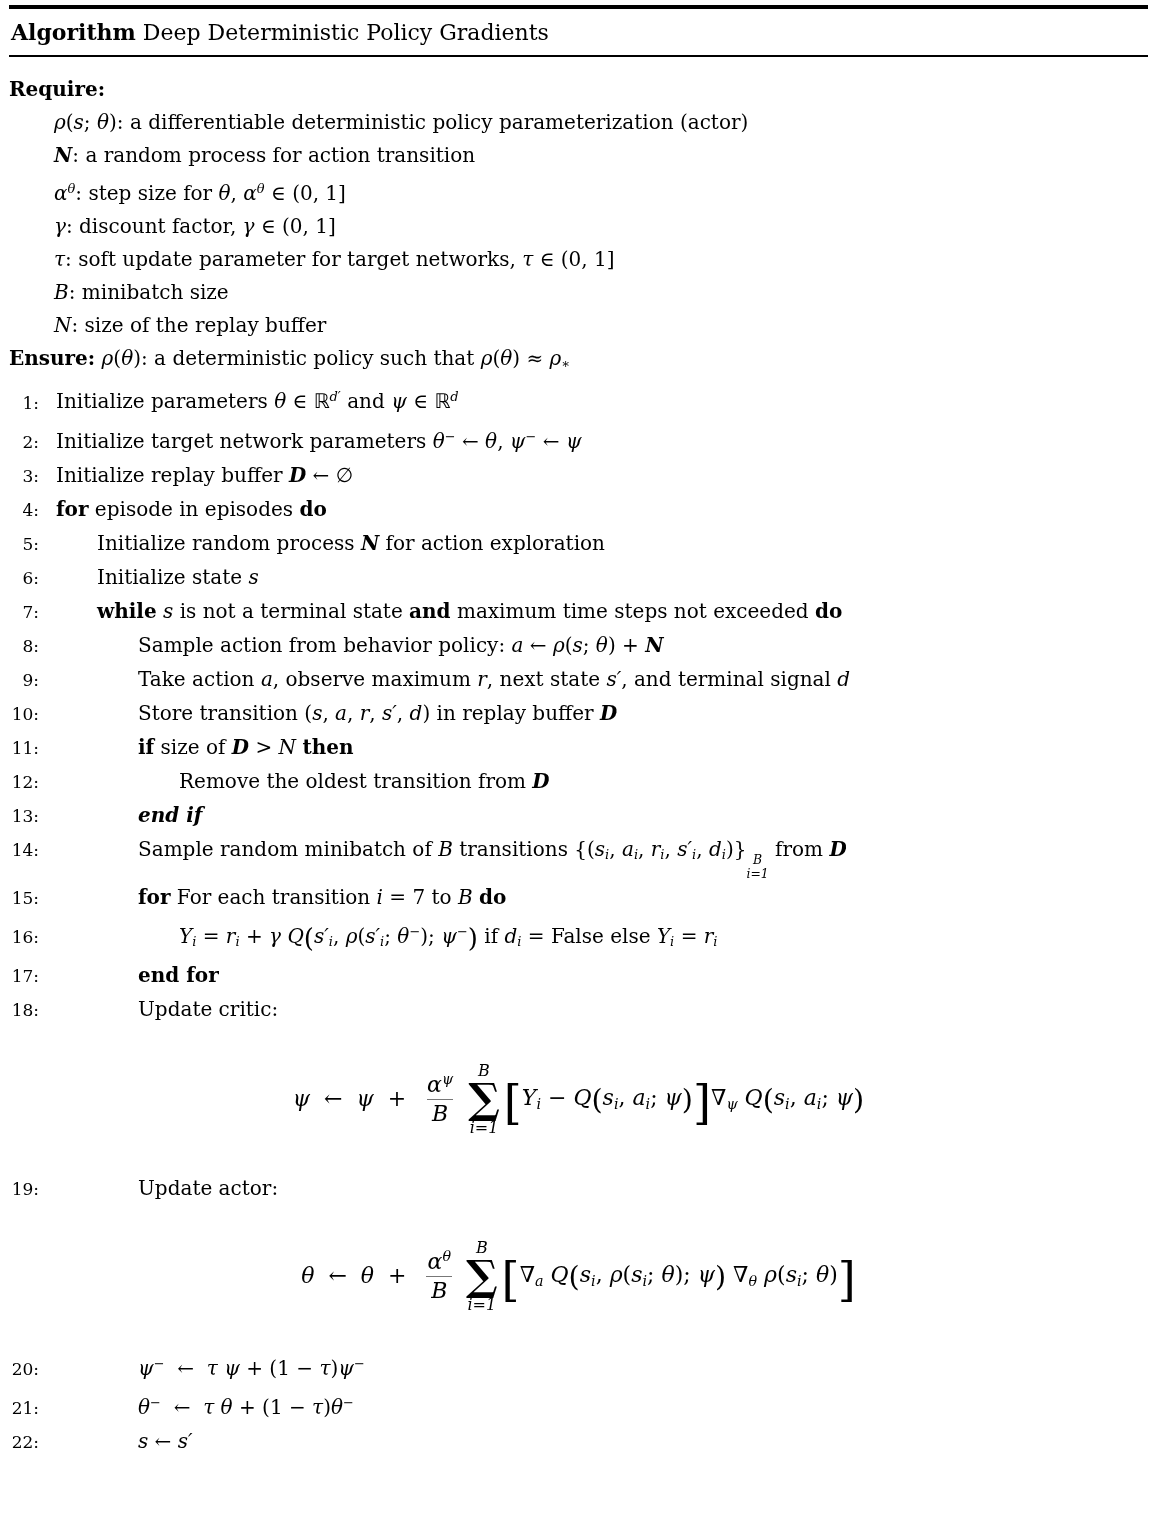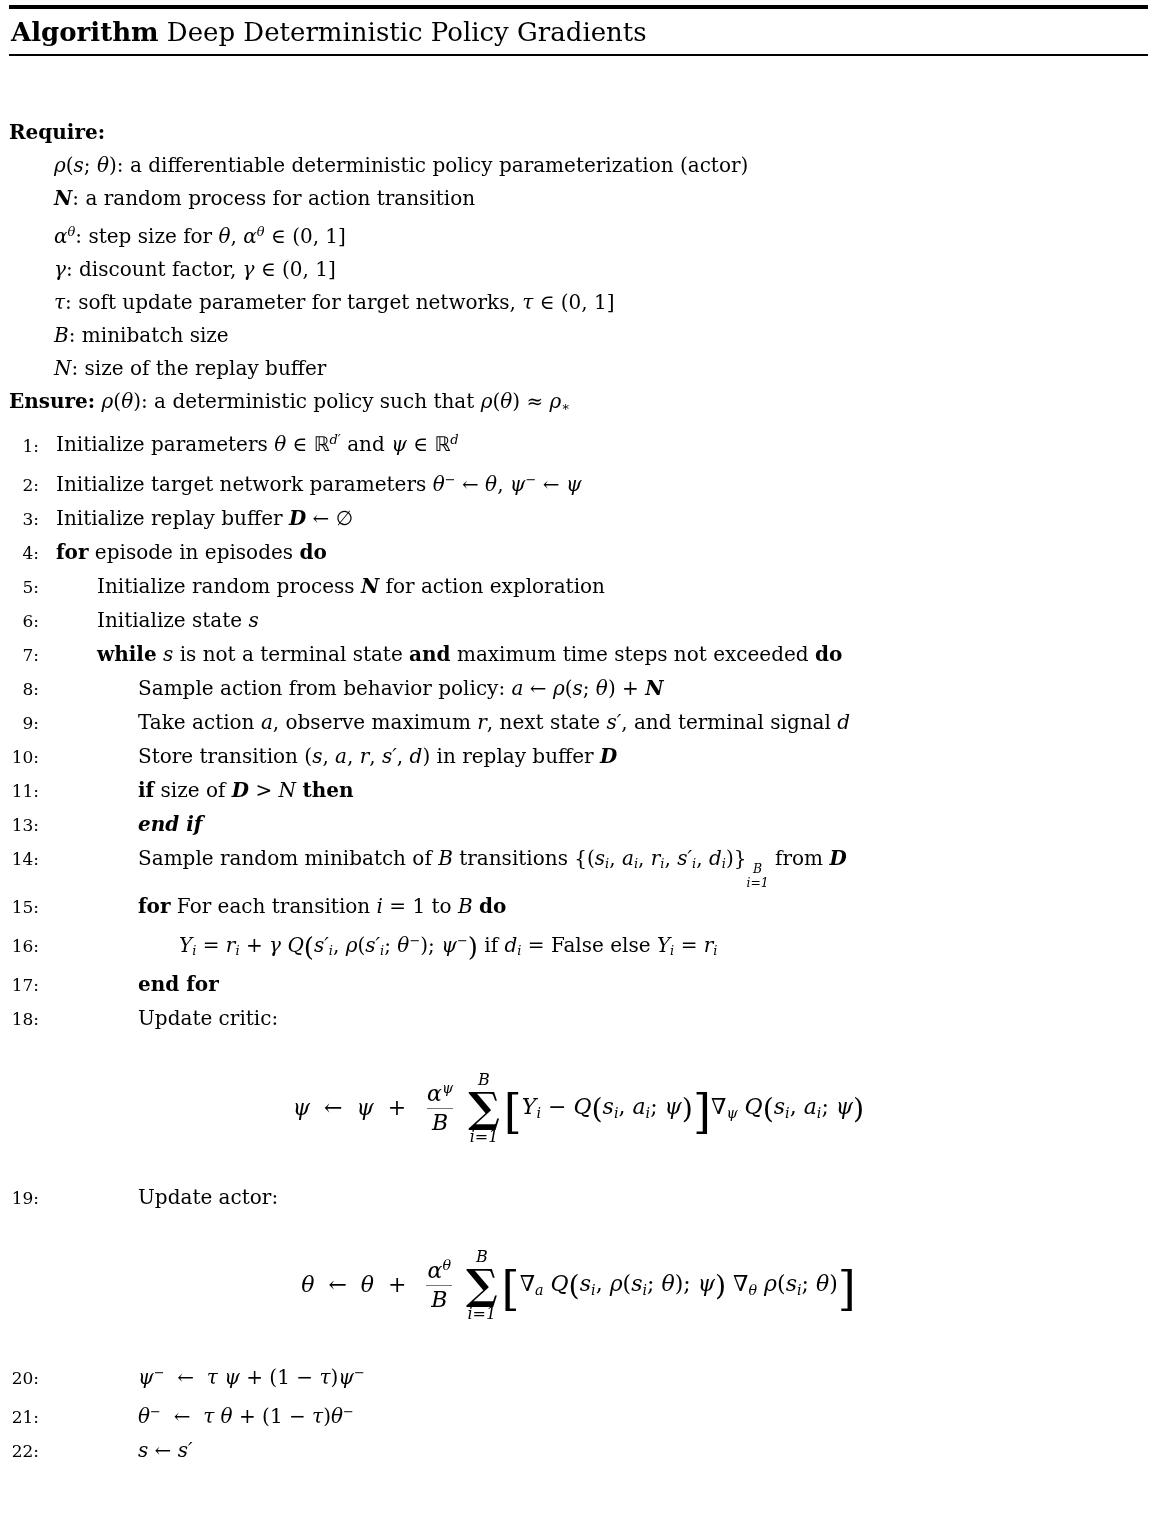--- a/index.html
+++ b/index.html
@@ -5,22 +5,22 @@
   html,body{margin:0;padding:0;background:#ffffff;}
   body{
     width:1157px;height:1517px;
     font-family:"DejaVu Serif","DejaVu Sans",serif;
     font-size:20px;color:#000;
     -webkit-font-smoothing:antialiased;
   }
   .page{box-sizing:border-box;width:1157px;padding:0 9px;}
   .rule-top{height:4px;background:#000;margin-top:5px;}
   .rule-mid{height:2px;background:#000;}
-  .title-row{padding:8px 2px 7px 2px;font-size:26px;line-height:30px;white-space:pre-wrap;}
-  .alg-body{padding-top:16px;line-height:33px;margin-top:44px;}
+  .title-row{padding:8px 2px 7px 2px;font-size:22px;line-height:30px;white-space:pre-wrap;}
+  .alg-body{padding-top:16px;line-height:33px;}
   .kw{font-weight:bold;}
   .req-line{padding-left:45px;white-space:pre-wrap;}
   .ensure-row{white-space:pre-wrap;}
   .alg-line{display:flex;align-items:baseline;}
   .lnum{flex:none;width:30px;text-align:right;font-size:17px;color:#000;}
   .lcontent{margin-left:17px;white-space:pre-wrap;}
   
   .rm{}
   .bf{font-weight:bold;}
   .it{font-style:italic;}
@@ -112,30 +112,34 @@
         </div>
         <div class="alg-line">
           <span class="lnum">10:</span>
           <span class="lcontent" style="padding-left: 82px;"><span class="rm">Store transition (</span><span class="it">s</span><span class="rm">, </span><span class="it">a</span><span class="rm">, </span><span class="it">r</span><span class="rm">, </span><span class="it">s′</span><span class="rm">, </span><span class="it">d</span><span class="rm">) in replay buffer </span><span class="cal">D</span></span>
         </div>
         <div class="alg-line">
           <span class="lnum">11:</span>
           <span class="lcontent" style="padding-left: 82px;"><span class="bf">if</span><span class="rm"> size of </span><span class="cal">D</span><span class="rm"> &gt; </span><span class="it">N</span><span class="rm"> </span><span class="bf">then</span></span>
         </div>
         <div class="alg-line">
+          <span class="lnum">12:</span>
+          <span class="lcontent" style="padding-left: 123px;"><span class="rm">Remove the oldest transition from </span><span class="cal">D</span></span>
+        </div>
+        <div class="alg-line">
           <span class="lnum">13:</span>
           <span class="lcontent" style="padding-left: 82px; font-style: italic;"><span class="bf">end if</span></span>
         </div>
         <div class="alg-line">
           <span class="lnum">14:</span>
           <span class="lcontent" style="padding-left: 82px;"><span class="rm">Sample random minibatch of </span><span class="it">B</span><span class="rm"> transitions {(</span><span class="it">s</span><span class="subs">i</span><span class="rm">, </span><span class="it">a</span><span class="subs">i</span><span class="rm">, </span><span class="it">r</span><span class="subs">i</span><span class="rm">, </span><span class="it">s′</span><span class="subs">i</span><span class="rm">, </span><span class="it">d</span><span class="subs">i</span><span class="rm">)}</span><span class="stk"><span>B</span><span>i=1</span></span><span class="rm"> from </span><span class="cal">D</span></span>
         </div>
         <div class="alg-line">
           <span class="lnum">15:</span>
-          <span class="lcontent" style="padding-left: 82px;"><span class="bf">for</span><span class="rm"> For each transition </span><span class="it">i</span><span class="rm"> = 1 to </span><span class="it">B</span><span class="rm"> </span><span class="bf">do</span></span>
+          <span class="lcontent" style="padding-left: 82px;"><span class="bf">for</span><span class="rm"> For each transition </span><span class="it">i</span><span class="rm"> = 7 to </span><span class="it">B</span><span class="rm"> </span><span class="bf">do</span></span>
         </div>
         <div class="alg-line">
           <span class="lnum">16:</span>
           <span class="lcontent" style="padding-left: 123px;"><span class="it">Y</span><span class="subs">i</span><span class="rm"> = </span><span class="it">r</span><span class="subs">i</span><span class="rm"> + </span><span class="it">γ </span><span class="it">Q</span><span class="bp">(</span><span class="it">s′</span><span class="subs">i</span><span class="rm">, </span><span class="it">ρ</span><span class="rm">(</span><span class="it">s′</span><span class="subs">i</span><span class="rm">; </span><span class="it">θ</span><span class="sup">−</span><span class="rm">); </span><span class="it">ψ</span><span class="sup">−</span><span class="bp">)</span><span class="rm"> if </span><span class="it">d</span><span class="subs">i</span><span class="rm"> = False else </span><span class="it">Y</span><span class="subs">i</span><span class="rm"> = </span><span class="it">r</span><span class="subs">i</span></span>
         </div>
         <div class="alg-line">
           <span class="lnum">17:</span>
           <span class="lcontent" style="padding-left: 82px;"><span class="bf">end for</span></span>
         </div>
         <div class="alg-line">

